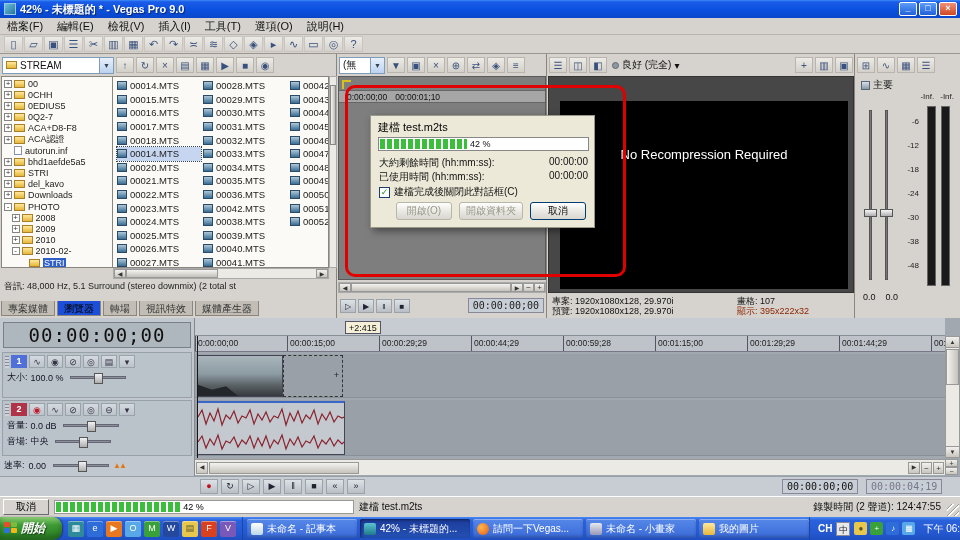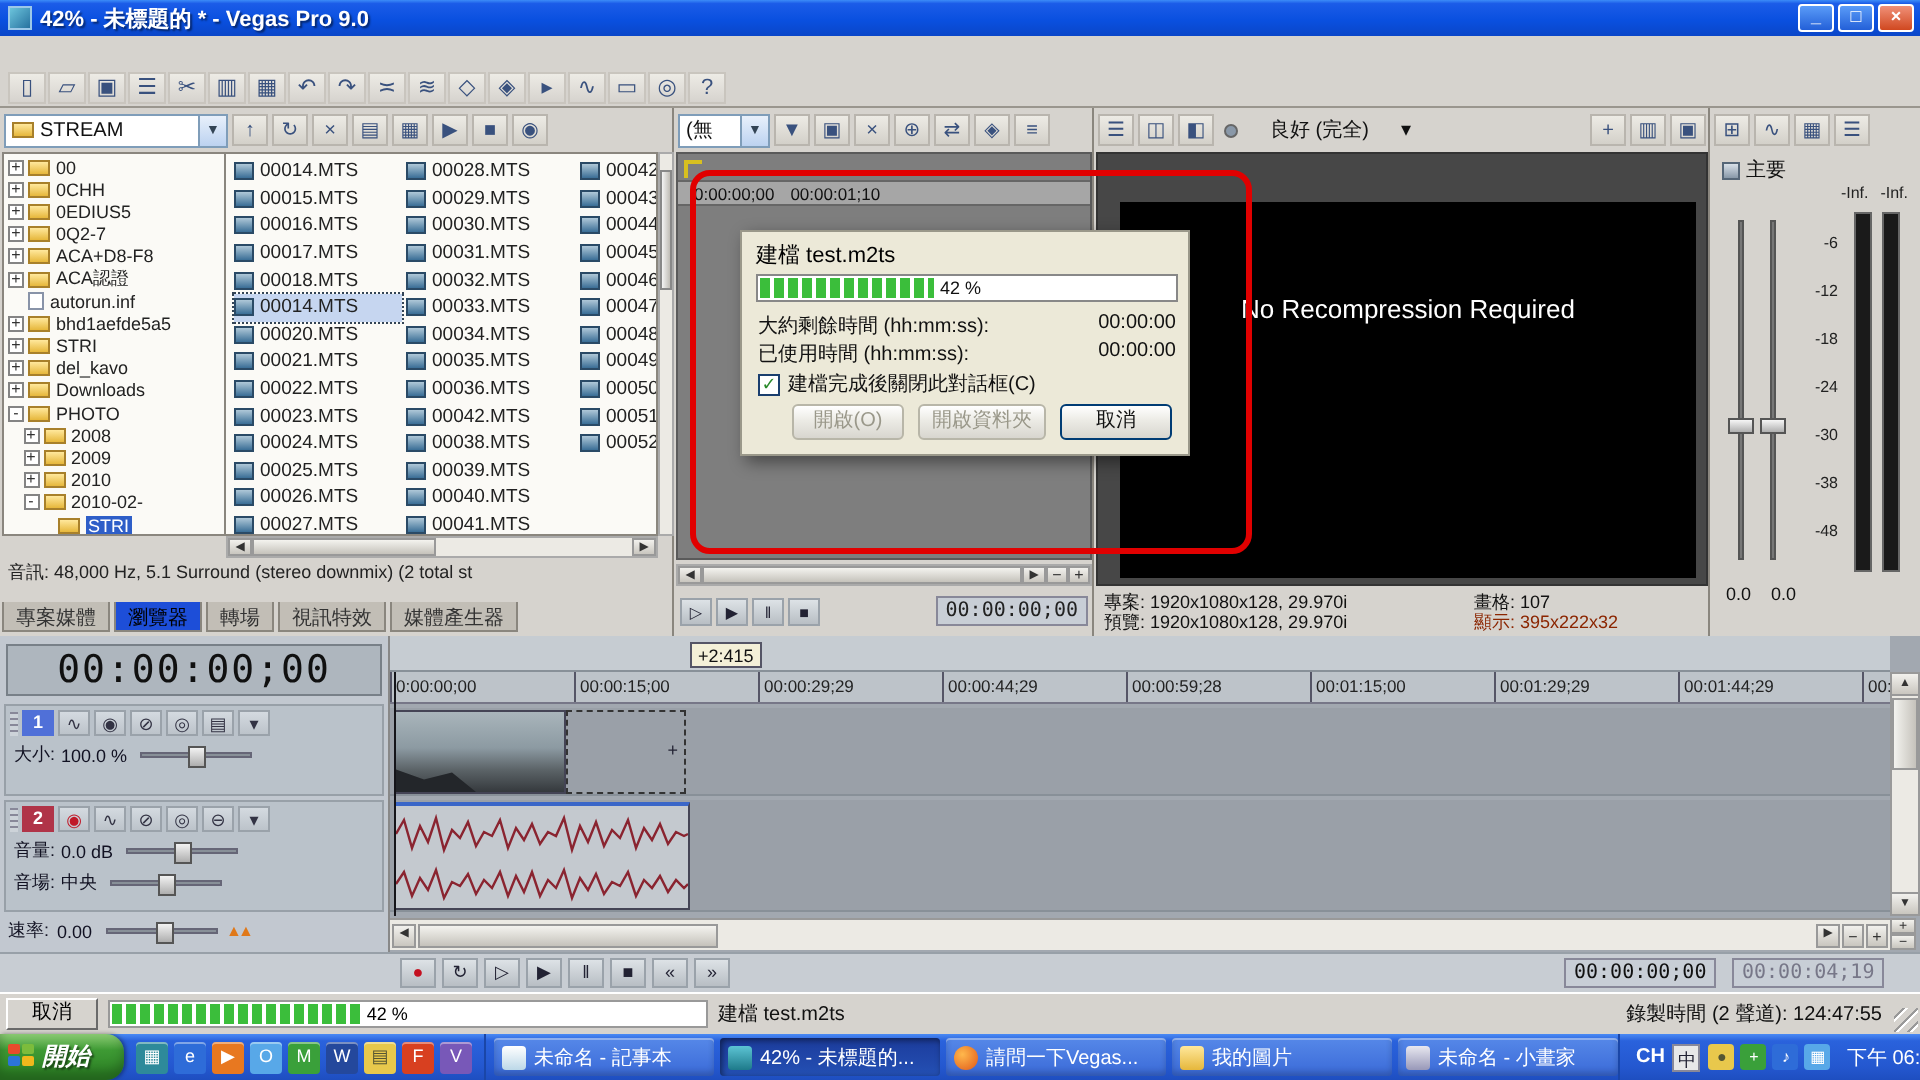--- a/index.html
+++ b/index.html
@@ -69,21 +69,21 @@
 .trim-hscroll{position:absolute;left:1px;top:228px;width:208px;height:11px;background:#ECEAE4;border:1px solid #AAA;display:flex;align-items:center}
 .trim-hscroll .scr-thumb{flex:1}
 .zoom-box{width:11px;height:9px;font-size:8px;line-height:8px;text-align:center;color:#333;background:linear-gradient(#F2F1ED,#C9C6BF);border:1px solid #999;flex:none}
 .trim-bottom{position:absolute;left:1px;top:241px;width:208px;height:21px;display:flex;align-items:center;gap:2px;padding:0 2px}
 .mini-tr{width:16px;height:14px;font-size:8px;line-height:13px;text-align:center;color:#223;border:1px solid #9AA2AA;background:linear-gradient(#DDE2E6,#B8BEC4)}
 .trim-tc{margin-left:auto;height:15px;border:1px solid #889;background:#C8CED6;font-family:"DejaVu Sans Mono",monospace;font-size:10px;line-height:13px;padding:0 4px;color:#222}
 
 
 .preview{position:absolute;left:547px;top:54px;width:308px;height:264px;background:#D6D3CE;border-right:1px solid #8A867E}
 .prev-toolbar{position:absolute;left:2px;top:2px;height:18px;display:flex;gap:2px;align-items:center;width:304px}
-.prev-quality{display:flex;align-items:center;gap:16px;font-size:10px;color:#111;padding:0 3px}
+.prev-quality{display:flex;align-items:center;gap:3px;font-size:10px;color:#111;padding:0 3px}
 .prev-quality .dot{width:7px;height:7px;border-radius:50%;background:#8A98A8;border:1px solid #666}
 .prev-right{margin-left:auto;display:flex;gap:2px}
 .prev-body{position:absolute;left:1px;top:22px;width:306px;height:217px;background:#474747;border:1px solid #333}
 .video{position:absolute;left:11px;top:24px;width:288px;height:188px;background:#000;color:#fff;font-size:13px;text-align:center;padding-top:46px;font-family:"Liberation Sans",sans-serif}
 .prev-info{position:absolute;left:1px;top:241px;width:306px;height:22px;background:#D6D3CE;font-size:9px;color:#111;padding:1px 4px;line-height:10px}
 .prev-info .row{display:flex}
 .prev-info .l{flex:0 0 185px;white-space:nowrap}
 .prev-info .r{white-space:nowrap}
 .prev-info .red{color:#8B2500}
 
@@ -215,20 +215,29 @@
   <div class="titlebar">
     <span class="app-icon"></span>
     <span class="title-text">42% - 未標題的 * - Vegas Pro 9.0</span>
     <span class="winbtns">
       <span class="winbtn">_</span>
       <span class="winbtn">□</span>
       <span class="winbtn close">×</span>
     </span>
   </div>
 
+  <div class="menubar">
+      <span class="menu-item">檔案(F)</span>
+      <span class="menu-item">編輯(E)</span>
+      <span class="menu-item">檢視(V)</span>
+      <span class="menu-item">插入(I)</span>
+      <span class="menu-item">工具(T)</span>
+      <span class="menu-item">選項(O)</span>
+      <span class="menu-item">說明(H)</span>
+    </div>
 
   <div class="toolbar">
       <span class="tbi"><b>▯</b></span>
       <span class="tbi"><b>▱</b></span>
       <span class="tbi"><b>▣</b></span>
       <span class="tbi"><b>☰</b></span>
       <span class="tbi"><b>✂</b></span>
       <span class="tbi"><b>▥</b></span>
       <span class="tbi"><b>▦</b></span>
       <span class="tbi"><b>↶</b></span>
@@ -868,27 +877,27 @@
         <span>未命名 - 記事本</span>
       </div>
         <div class="task t-vegas active">
         <span class="tk-ic"></span>
         <span>42% - 未標題的...</span>
       </div>
         <div class="task t-firefox">
         <span class="tk-ic"></span>
         <span>請問一下Vegas...</span>
       </div>
+        <div class="task t-paint">
+        <span class="tk-ic"></span>
+        <span>未命名 - 小畫家</span>
+      </div>
         <div class="task t-folder">
         <span class="tk-ic"></span>
         <span>我的圖片</span>
-      </div>
-        <div class="task t-paint">
-        <span class="tk-ic"></span>
-        <span>未命名 - 小畫家</span>
       </div>
       </div>
     <div class="tray">
       <span class="lang">CH</span>
       <span class="ime">中</span>
       <span style="display:flex;gap:3px">
           <span class="tri-ic c-yellow"><b style="font-weight:normal">●</b></span>
           <span class="tri-ic c-green"><b style="font-weight:normal">+</b></span>
           <span class="tri-ic c-blue"><b style="font-weight:normal">♪</b></span>
           <span class="tri-ic c-sky"><b style="font-weight:normal">▦</b></span>

